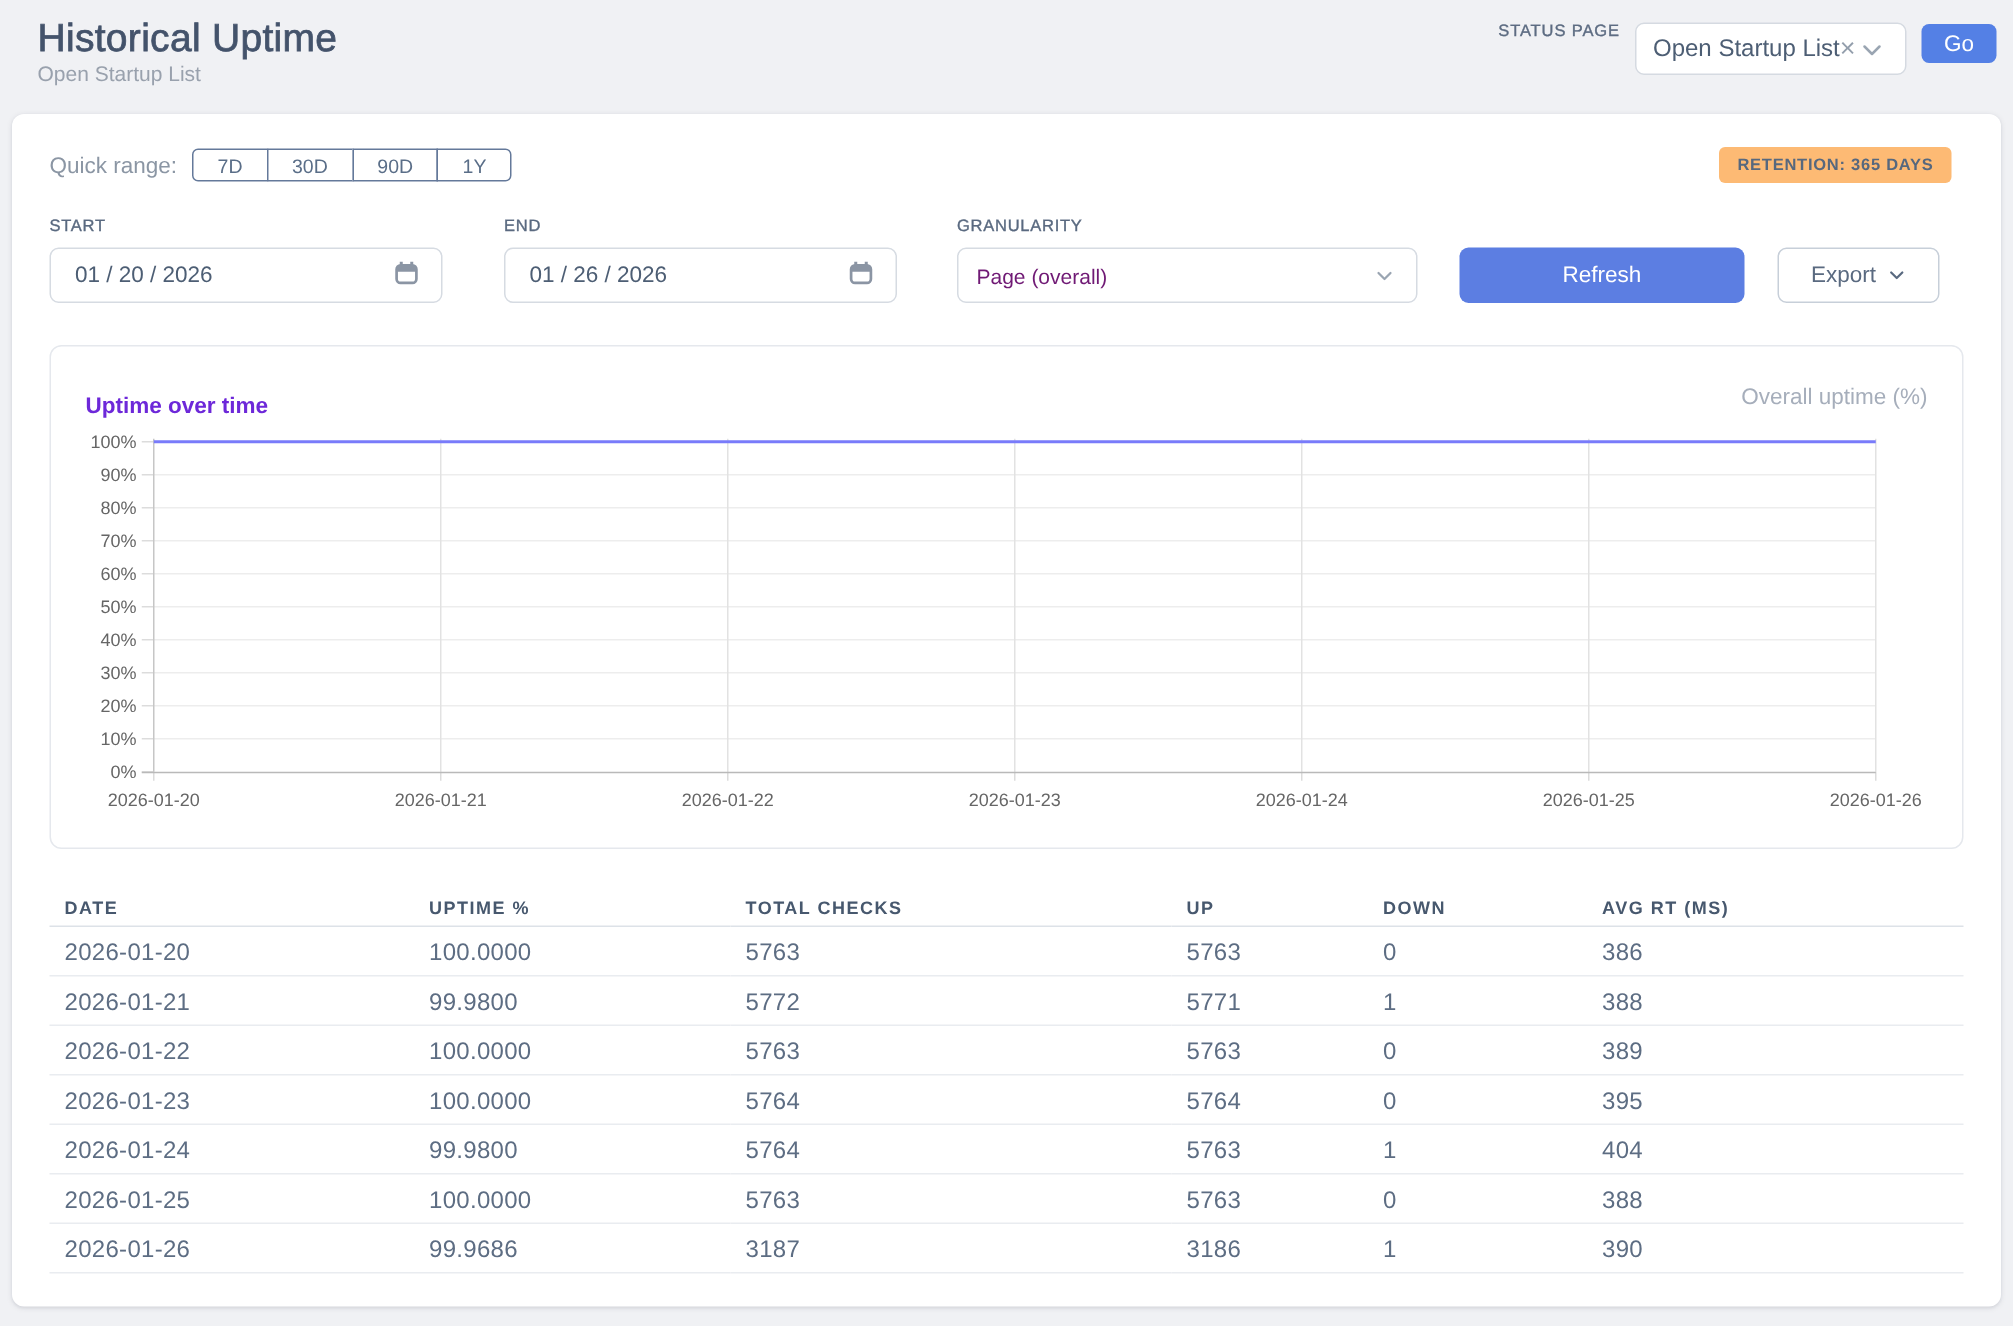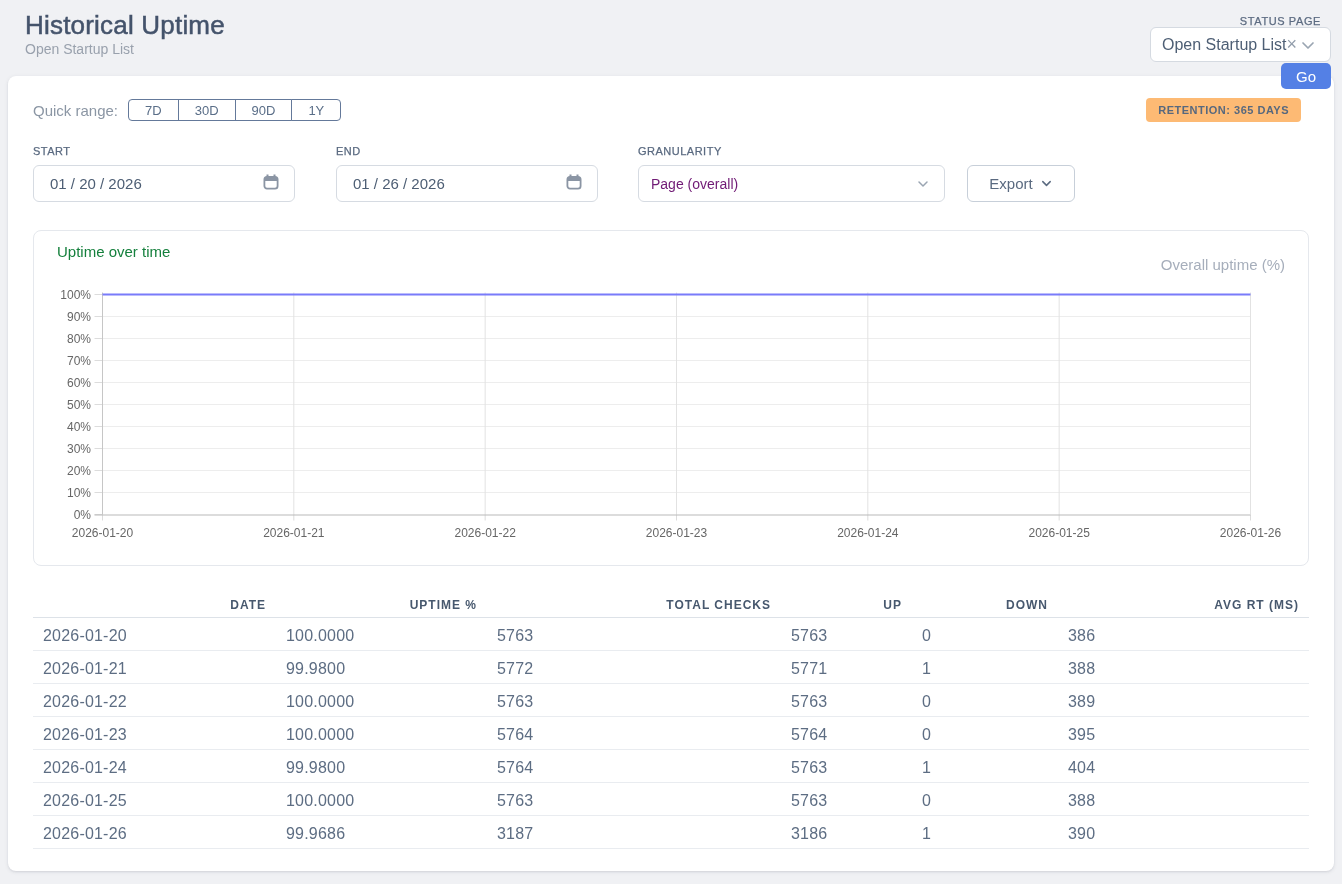--- a/index.html
+++ b/index.html
@@ -6,21 +6,21 @@
 html,body { margin:0; padding:0; }
 body {
   width:1342px; height:884px; overflow:hidden;
   background:#f0f1f4;
   font-family:"Liberation Sans", sans-serif;
   color:#4d5e74;
 }
 .topbar { display:flex; justify-content:space-between; align-items:flex-start; padding:12px 11px 0 25px; height:76px; }
 h1 { margin:-1px 0 0 0; font-size:26px; line-height:28px; font-weight:normal; -webkit-text-stroke:0.5px #44536b; color:#44536b; letter-spacing:0.2px; }
 .sub { font-size:14px; line-height:19px; color:#99a1ad; margin-top:1px; }
-.topctl { display:flex; align-items:flex-end; margin-top:3px;flex-direction:column; }
+.topctl { display:flex; align-items:flex-start; margin-top:3px; }
 .statuslabel { font-size:11px; letter-spacing:.6px; color:#5d6c82; -webkit-text-stroke:.25px #5d6c82; margin-right:10px; }
 .pill { display:flex; align-items:center; white-space:nowrap; height:35px; width:181px; background:#fff; border:1px solid #d5dae1; border-radius:6px; padding:0 9px 0 11px; }
 .pill .txt { font-size:16px; color:#4d5e74; }
 .pill .x { font-size:18px; color:#939eac; margin-left:0; }
 .pill .chev { margin-left:3px; }
 .go { margin-left:10px; margin-top:1px; width:50px; height:26px; background:#5480e5; color:#fff; font-size:15px; border:none; border-radius:5px; font-family:inherit; display:flex; align-items:center; justify-content:center; }
 
 .card { margin:0 8px; background:#fff; border-radius:8px; box-shadow:0 1px 2px rgba(25,35,60,.07), 0 1px 4px rgba(25,35,60,.09); padding:21px 25px 22px 25px; height:795px; }
 
 .row1 { display:flex; align-items:center; height:26px; }
@@ -39,25 +39,25 @@
 .cal { position:absolute; right:15px; top:8px; }
 .selectbox { width:307px; height:37px; border:1px solid #d6dbe2; border-radius:6px; background:#fff; display:flex; align-items:center; padding:0 13px 0 12px; }
 .selectbox .txt { font-size:14px; color:#701a75; }
 .selectbox .chev { margin-left:auto; }
 .gap17 { width:17px; } .gap16 { width:16px; }
 .refresh { width:190px; height:37px; background:#5c7ee2; color:#fff; font-size:15px; border:none; border-radius:6px; font-family:inherit; margin-left:16px; }
 .export { width:108px; height:37px; background:#fff; border:1px solid #c7cfd9; border-radius:6px; color:#5a6a80; font-size:15px; font-family:inherit; margin-left:10px; display:flex; align-items:center; justify-content:center; }
 .export svg { margin-left:7px; }
 
 .chartcard { position:relative; margin-top:28px; height:336px; border:1px solid #e5e8ed; border-radius:8px; }
-.ct { position:absolute; left:23px; top:12px; font-size:15px; font-weight:normal; color:#15803d; }
+.ct { position:absolute; left:23px; top:31px; font-size:15px; font-weight:bold; color:#6d28d9; }
 .cr { position:absolute; right:23px; top:25px; font-size:15px; color:#a6aebb; }
 
 table { border-collapse:collapse; width:1276px; margin-top:24px; table-layout:fixed; }
-th { text-align:right; font-size:12px; line-height:16px; letter-spacing:1px; color:#47586e; padding:7px 10px 4px 10px; border-bottom:1px solid #dde2e8; }
+th { text-align:left; font-size:12px; line-height:16px; letter-spacing:1px; color:#47586e; padding:7px 10px 4px 10px; border-bottom:1px solid #dde2e8; }
 td { font-size:16px; letter-spacing:.2px; color:#5d6d83; padding:3px 10px 0 10px; height:33px; border-bottom:1px solid #e9ecf0; }
 </style>
 </head>
 <body>
 <div class="topbar">
   <div>
     <h1>Historical Uptime</h1>
     <div class="sub">Open Startup List</div>
   </div>
   <div class="topctl">
@@ -112,20 +112,21 @@
     <div class="gap16"></div>
     <div class="field">
       <label>GRANULARITY</label>
       <div class="selectbox">
         <span class="txt">Page (overall)</span>
         <svg class="chev" width="16" height="16" viewBox="0 0 16 16">
             <path d="M4 6l4 4 4-4" fill="none" stroke="#9aa5b2" stroke-width="1.5" stroke-linecap="round" stroke-linejoin="round"></path>
           </svg>
       </div>
     </div>
+    <button class="refresh">Refresh</button>
     <button class="export">Export
       <svg width="13" height="13" viewBox="0 0 14 14">
           <path d="M3 5l4 4 4-4" fill="none" stroke="#5a6a80" stroke-width="1.6" stroke-linecap="round" stroke-linejoin="round"></path>
         </svg>
     </button>
   </div>
 
   <div class="chartcard">
     <span class="ct">Uptime over time</span>
     <span class="cr">Overall uptime (%)</span>

